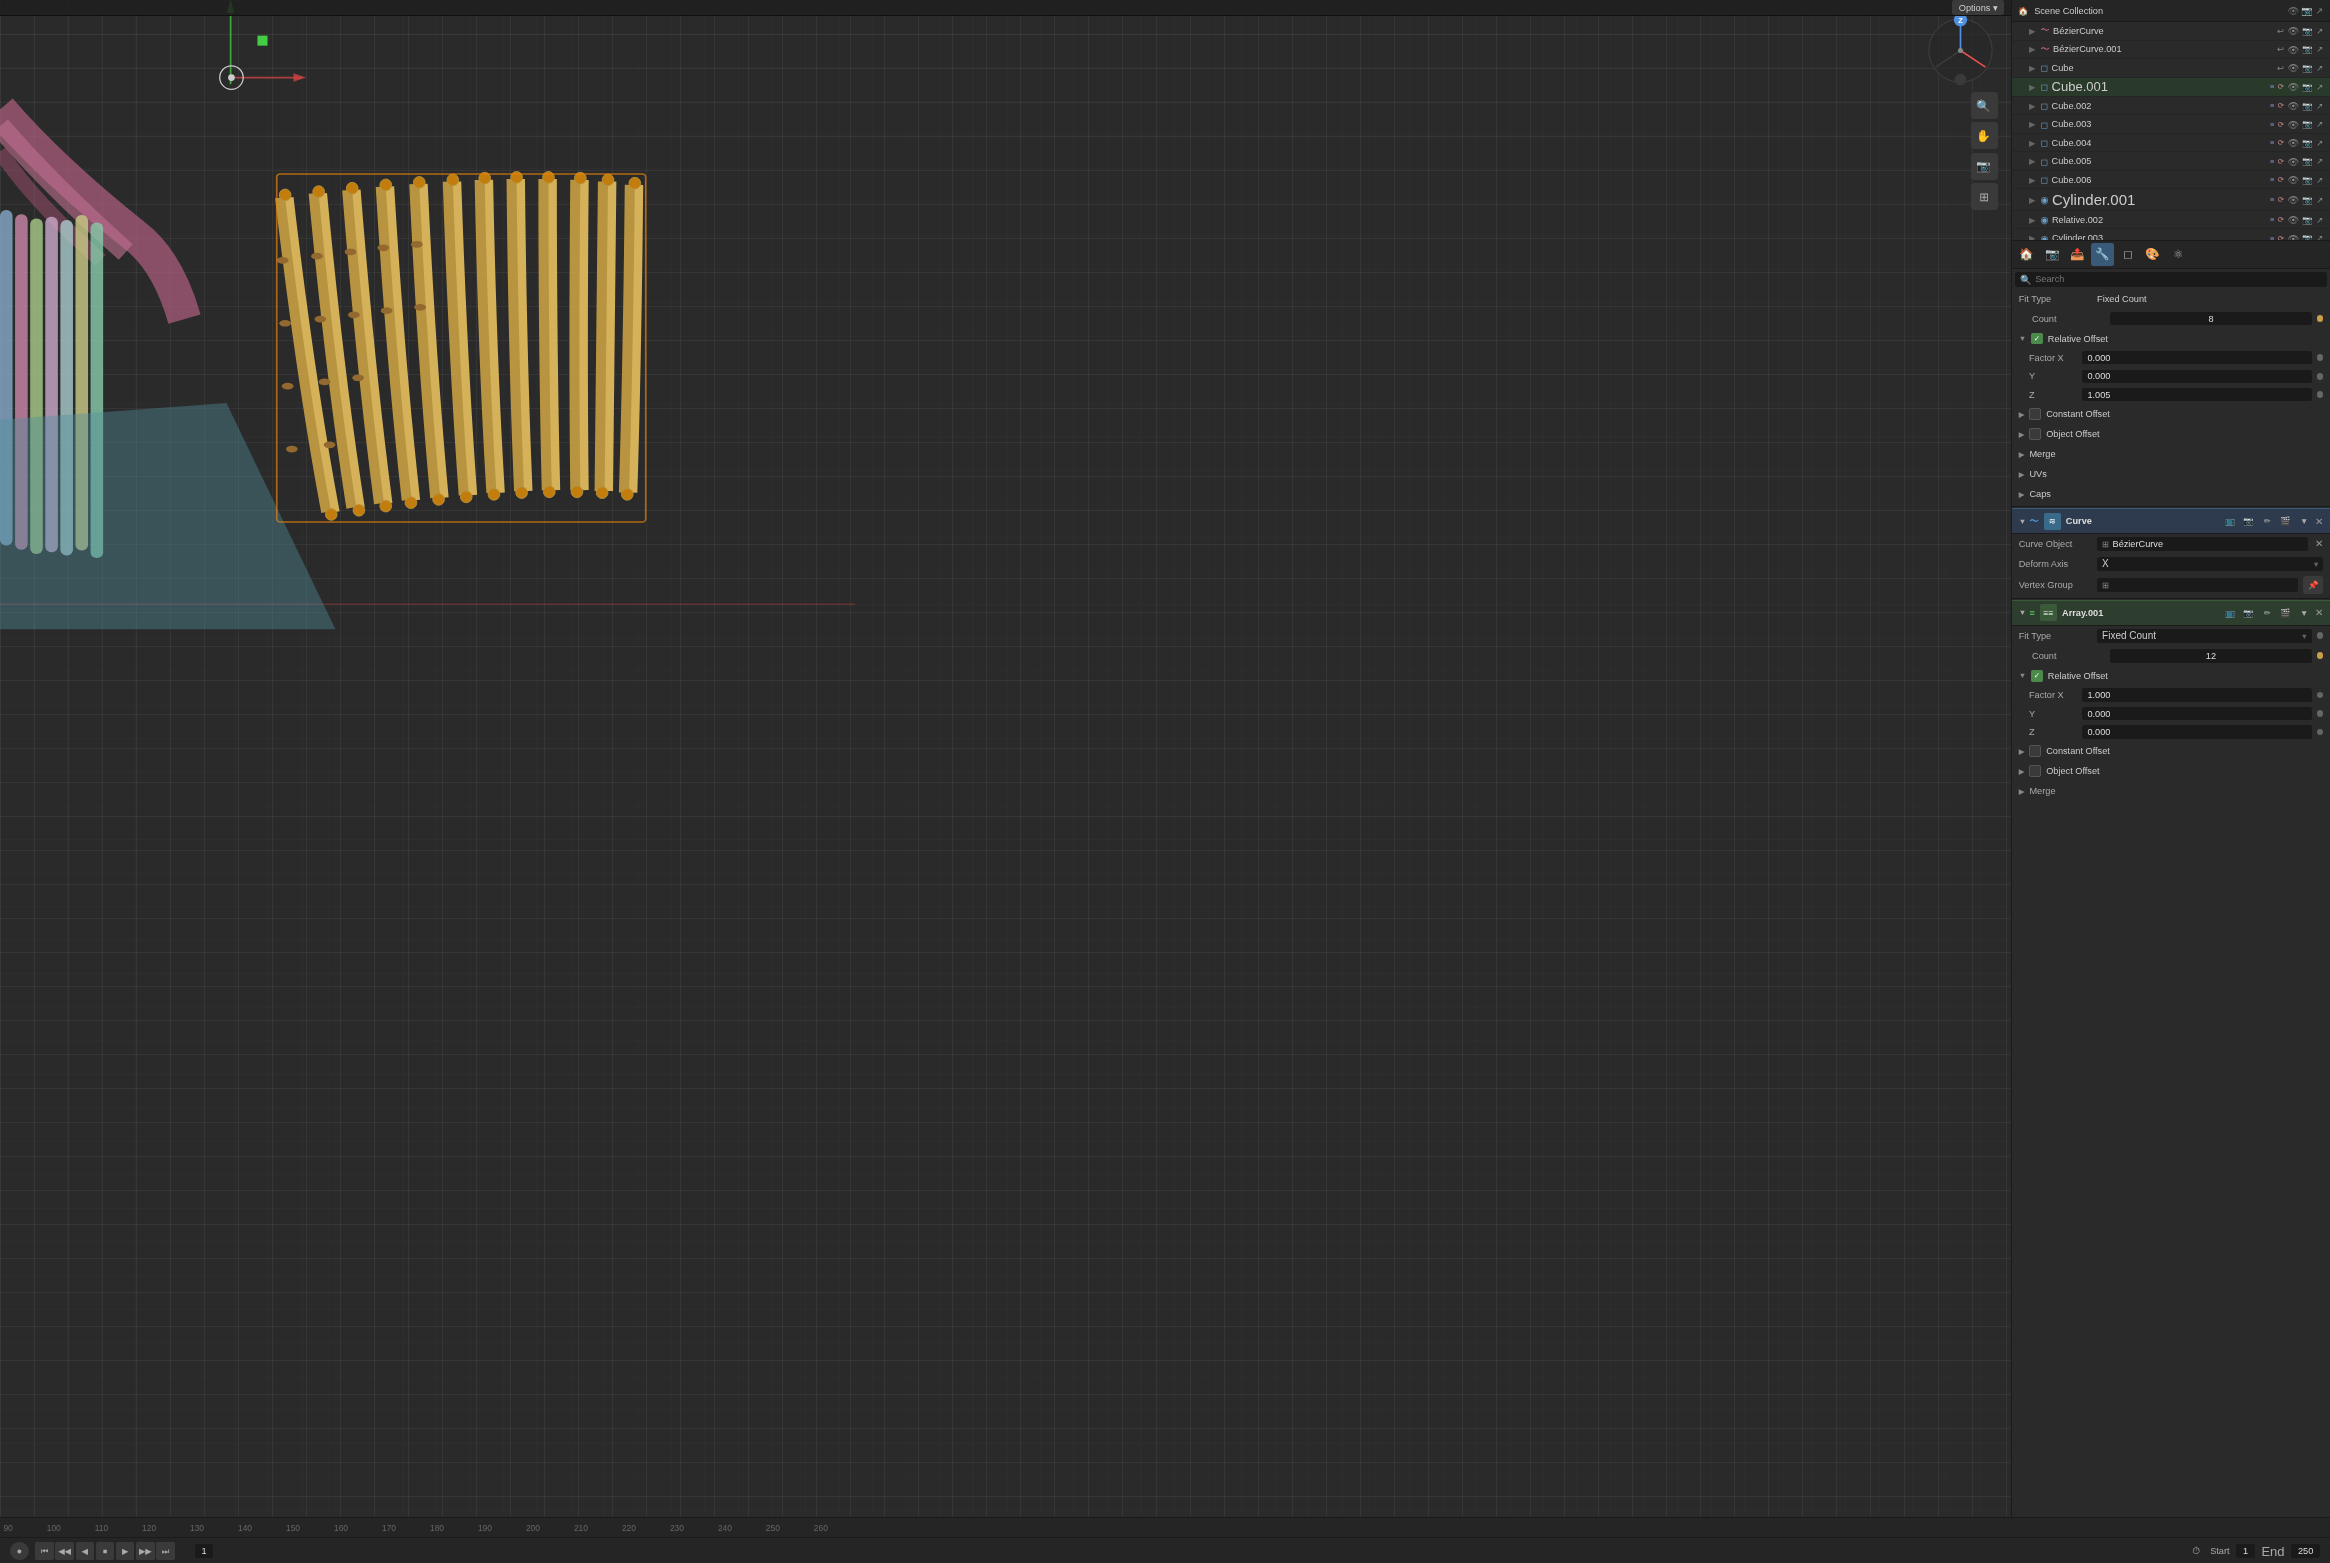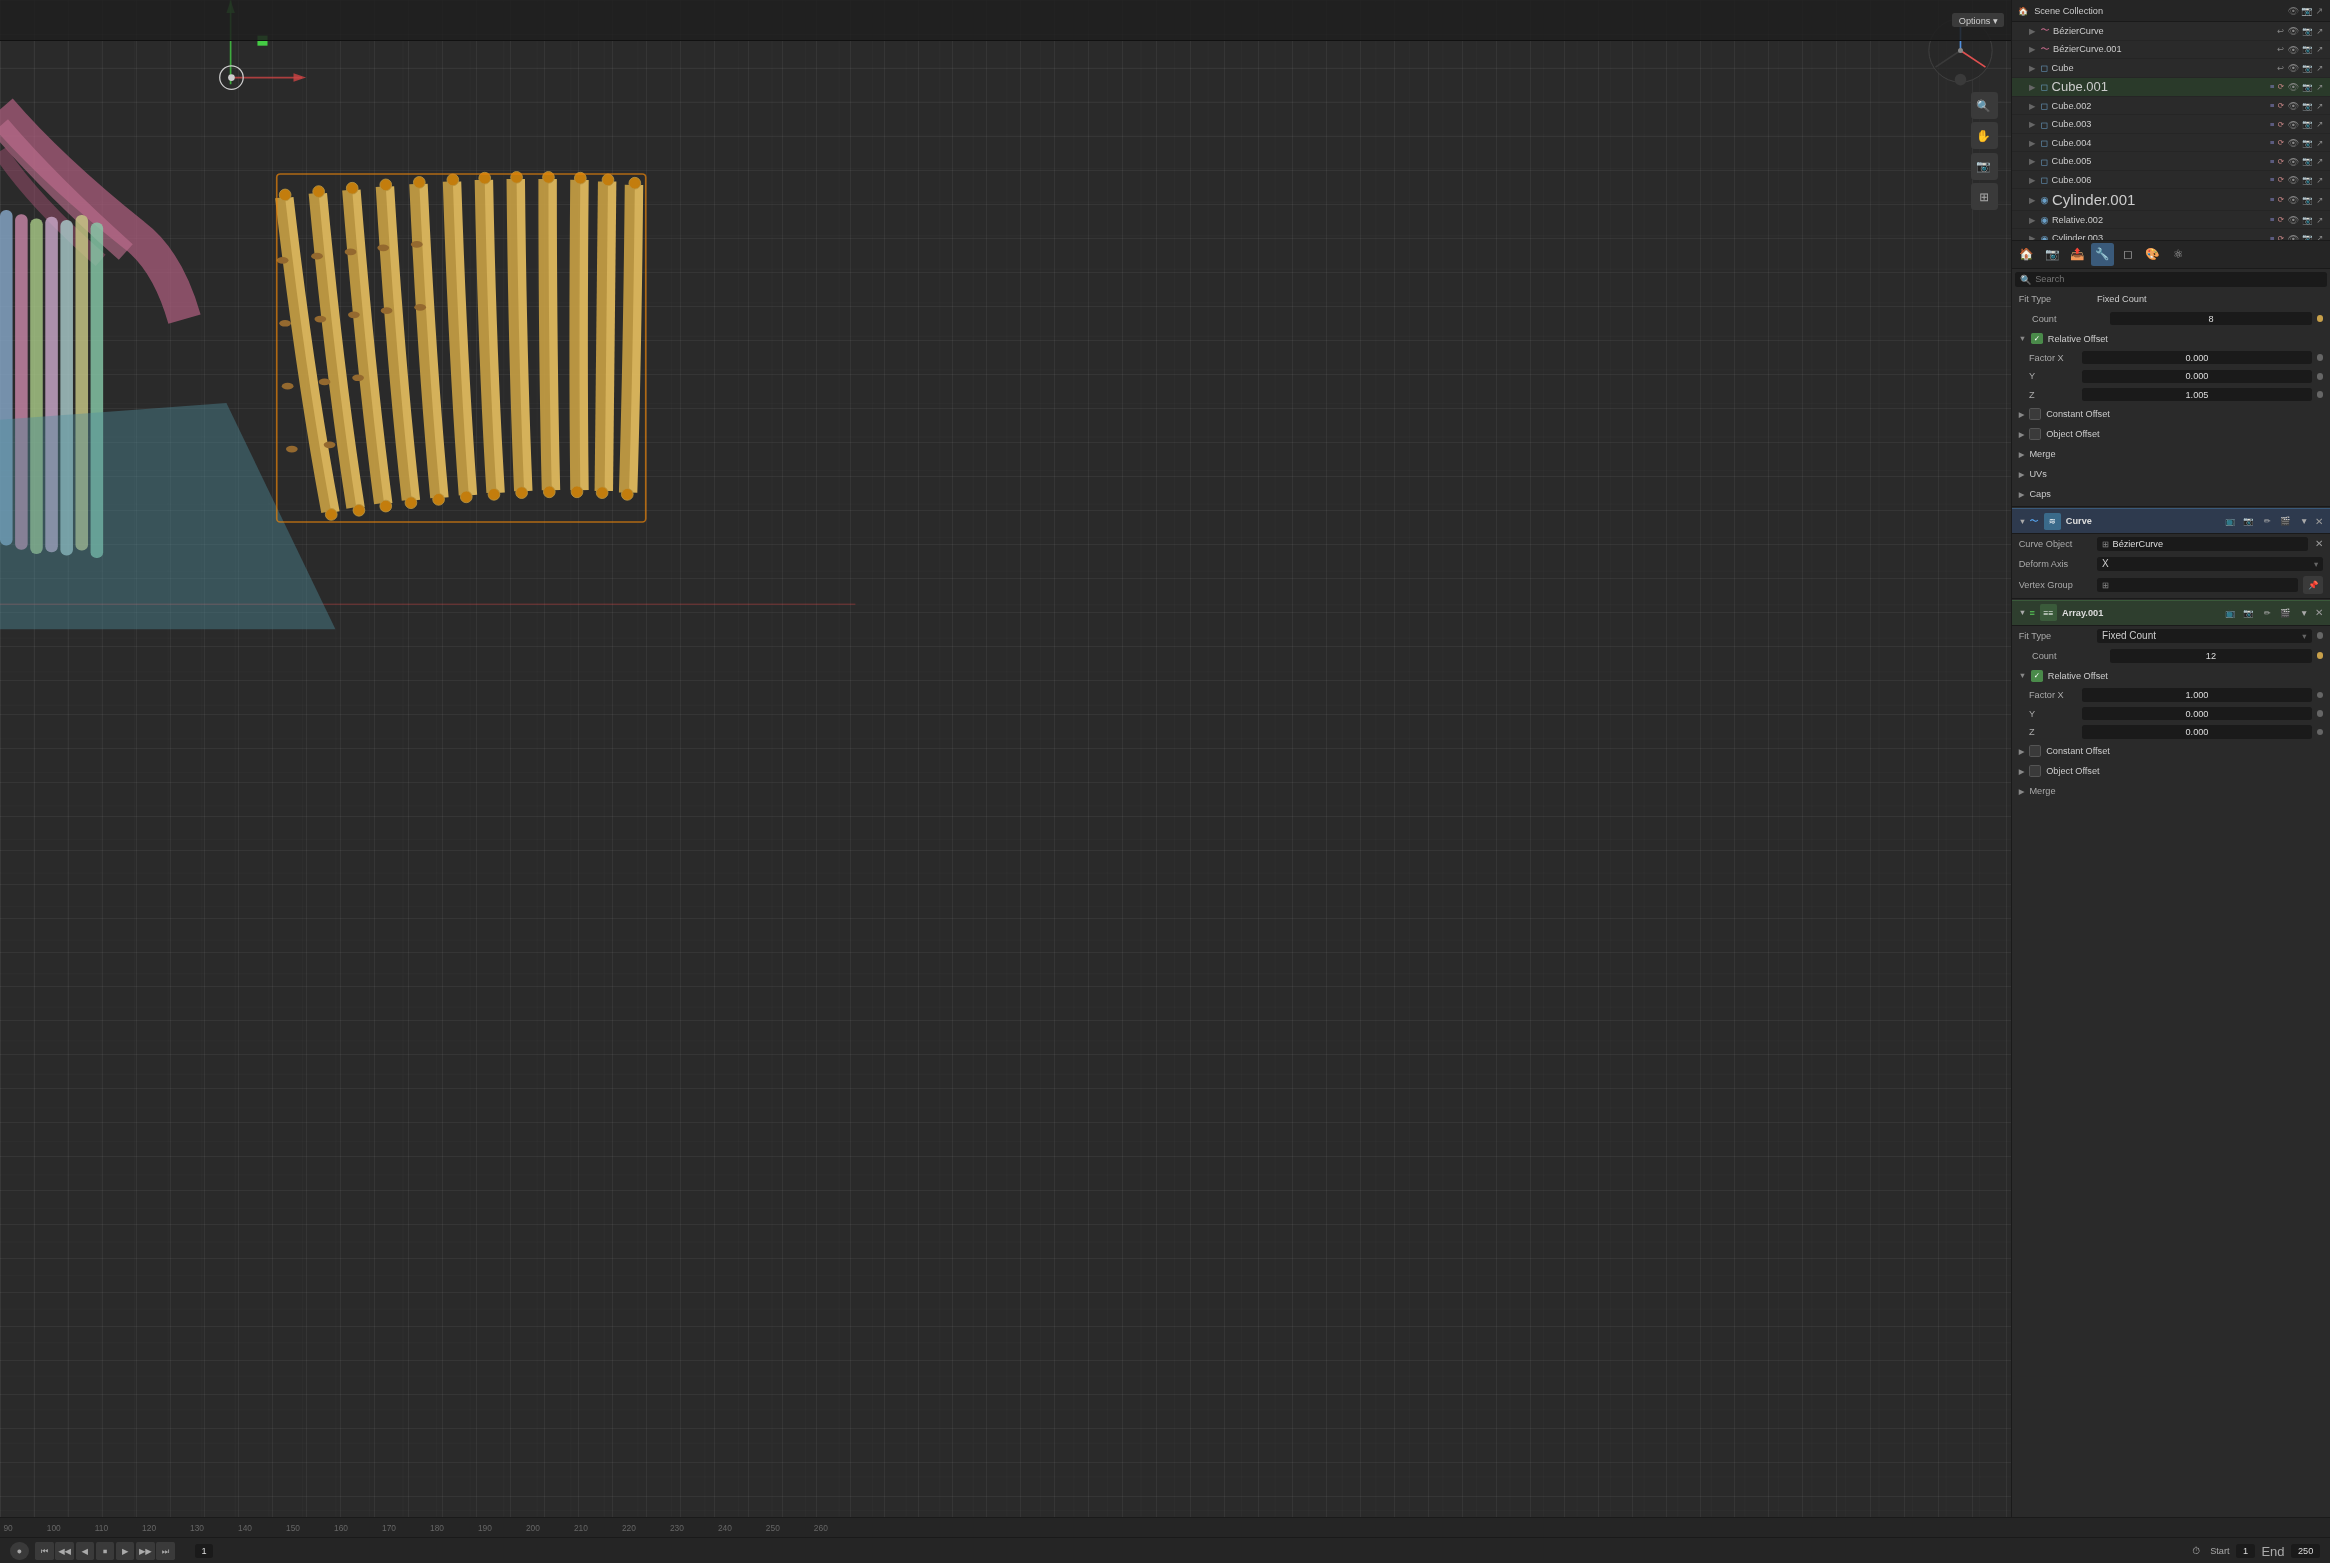--- a/index.html
+++ b/index.html
@@ -166,21 +166,21 @@
       font-size: 9.2px;
       width: 50px;
     }
     .xyz-value {
       flex: 1;
       background: #1a1a1a;
       border-radius: 2.5px;
       padding: 1.7px 5px;
       font-size: 9.2px;
       color: #ddd;
-      text-align: center;
+      text-align: left;
     }
 
     
     .divider {
       height: 0.8px;
       background: #1a1a1a;
       margin: 1.7px 0;
     }
 
     
@@ -521,21 +521,21 @@
         </svg>
       </div>
 
       <div class="viewport-toolbar" style="top:92px; right:13.4px;">
         <div class="vp-btn" title="Search">🔍</div>
         <div class="vp-btn" title="Move View">✋</div>
         <div class="vp-btn" title="Camera">📷</div>
         <div class="vp-btn" title="Grid">⊞</div>
       </div>
 
-      <div style="position:absolute; top:0; left:0; right:0; height:41px; background:rgba(30,30,30,0.85); display:flex; align-items:center; padding:0 6.7px; gap:10px; border-bottom:0.8px solid #111;">
+      <div style="position:absolute; top:0; left:0; right:0; height:16px; background:rgba(30,30,30,0.85); display:flex; align-items:center; padding:0 6.7px; gap:10px; border-bottom:0.8px solid #111;">
 
         <div style="position:absolute; right:6.7px; display:flex; gap:3.4px; align-items:center;">
           <div class="options-btn">
             <span>Options</span>
             <span>▾</span>
           </div>
         </div>
       </div>
     </div>
 

